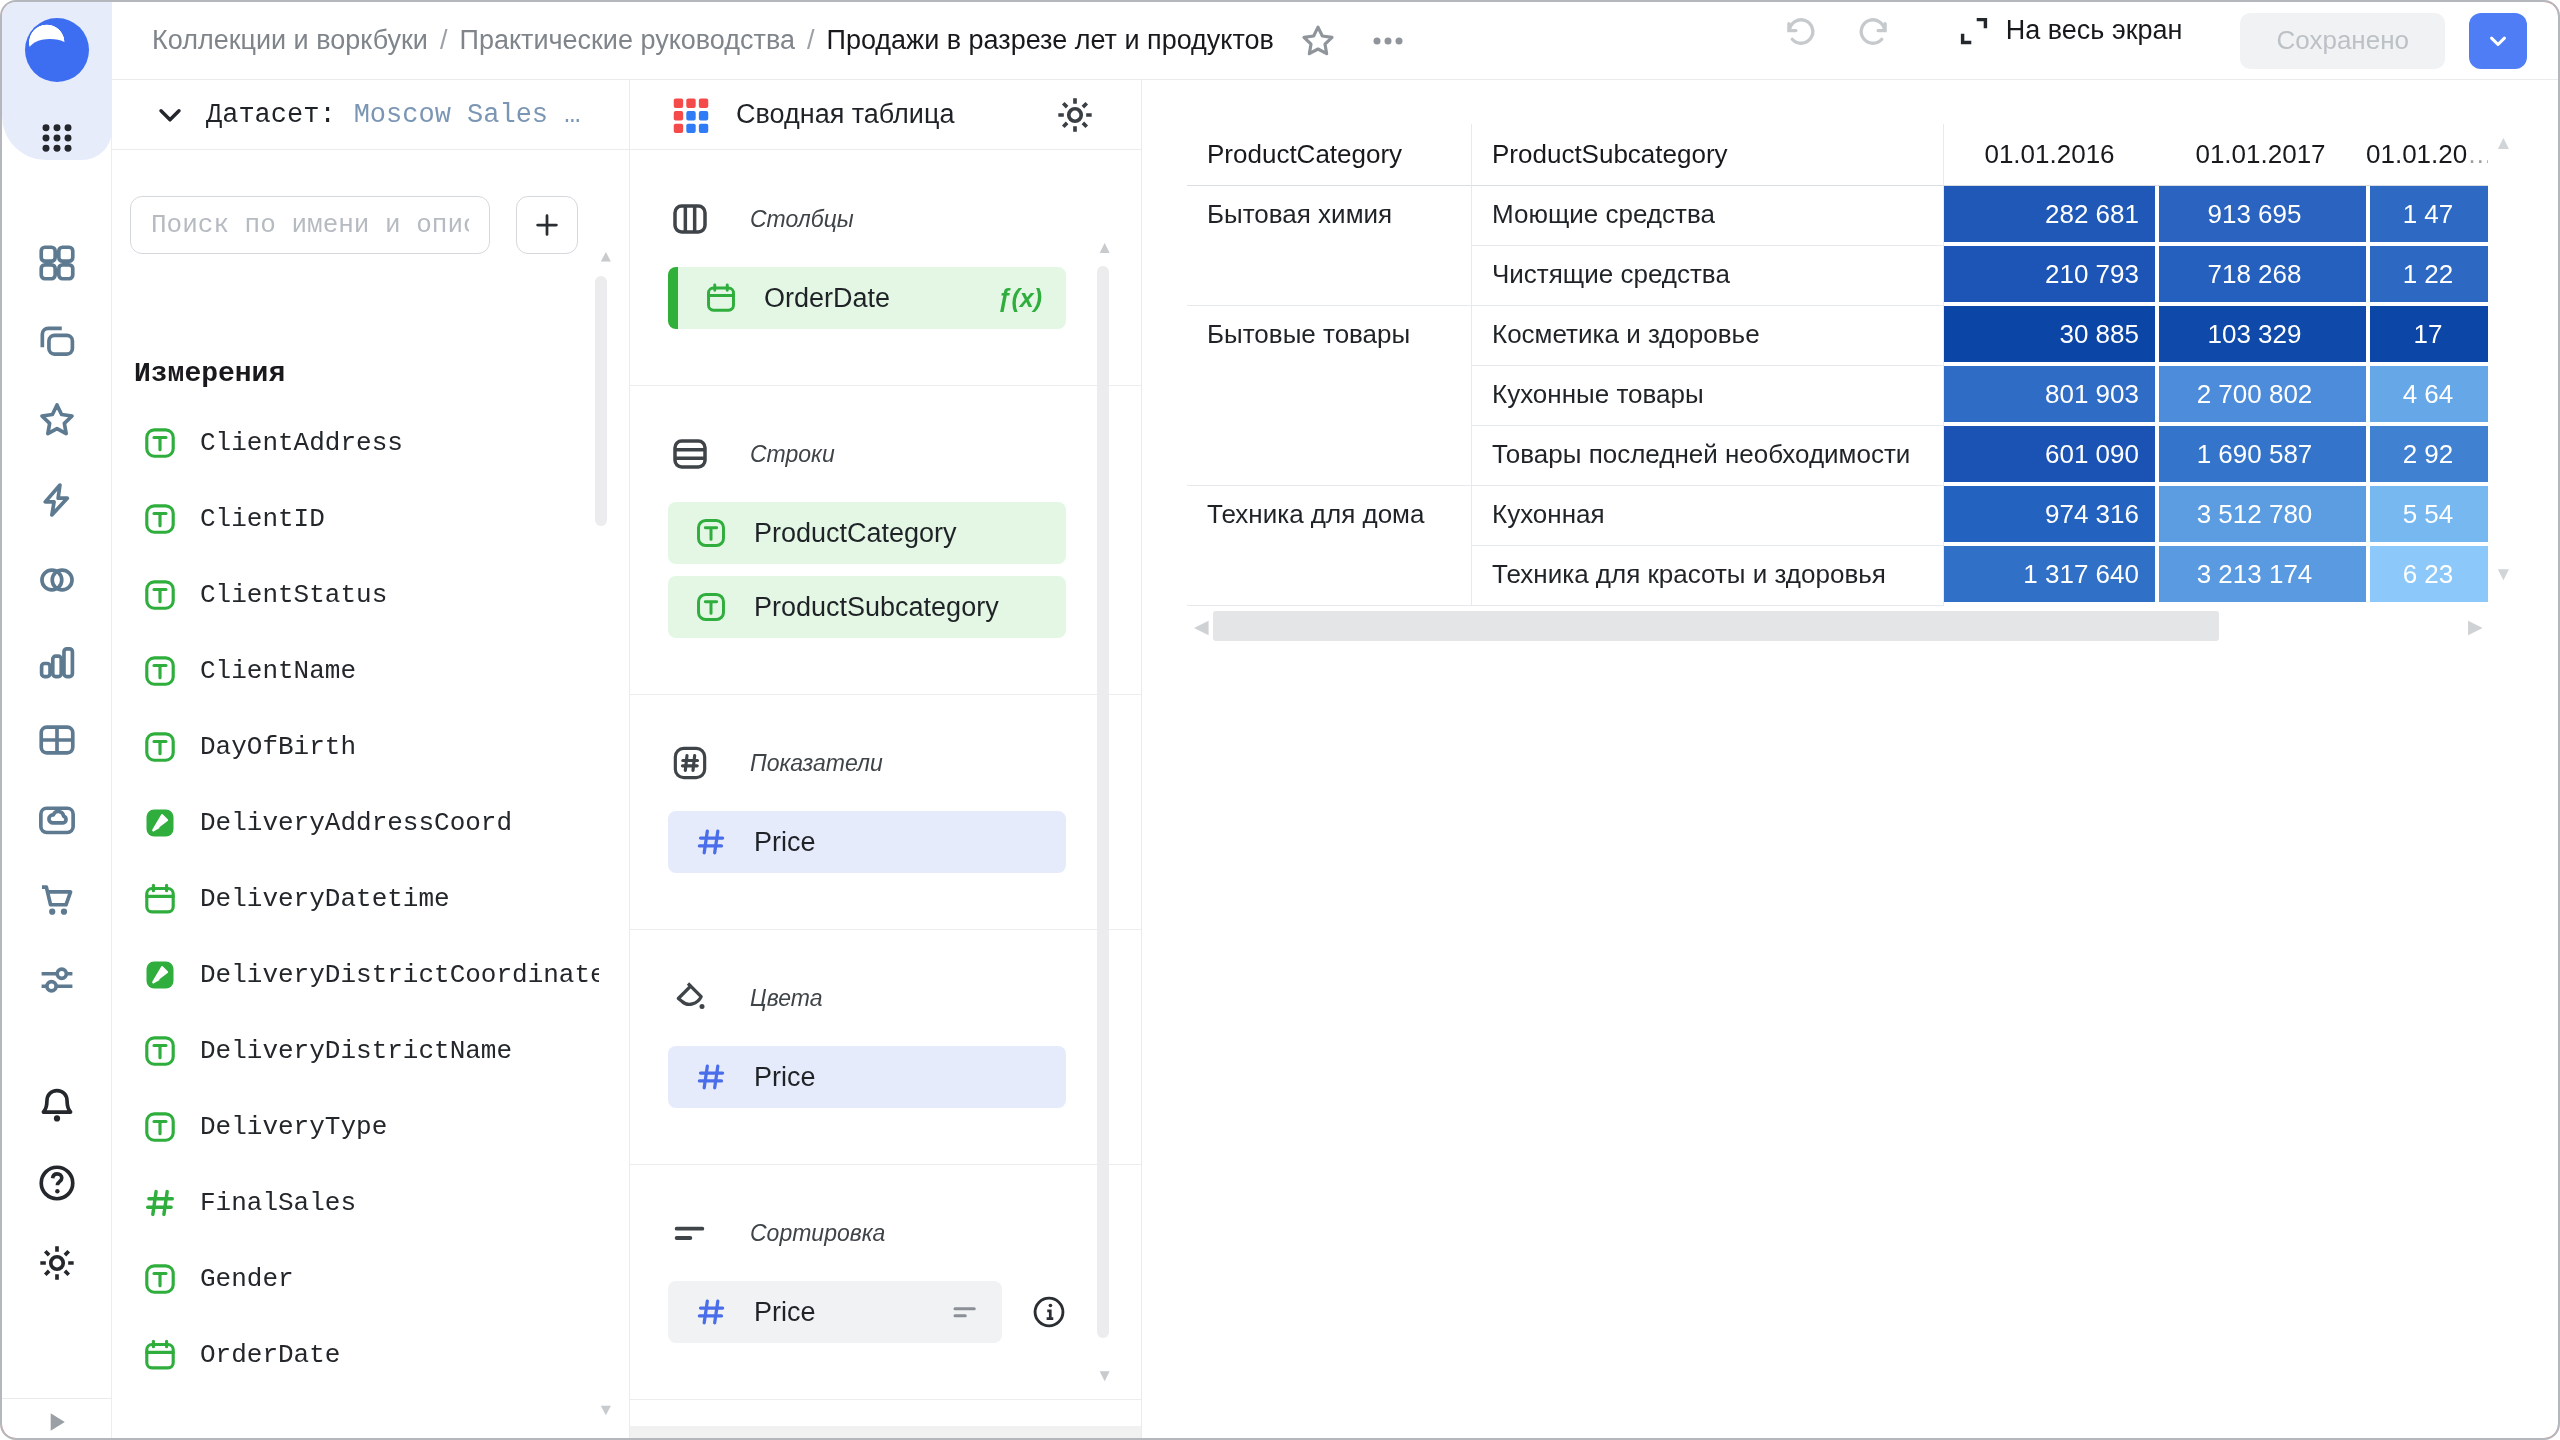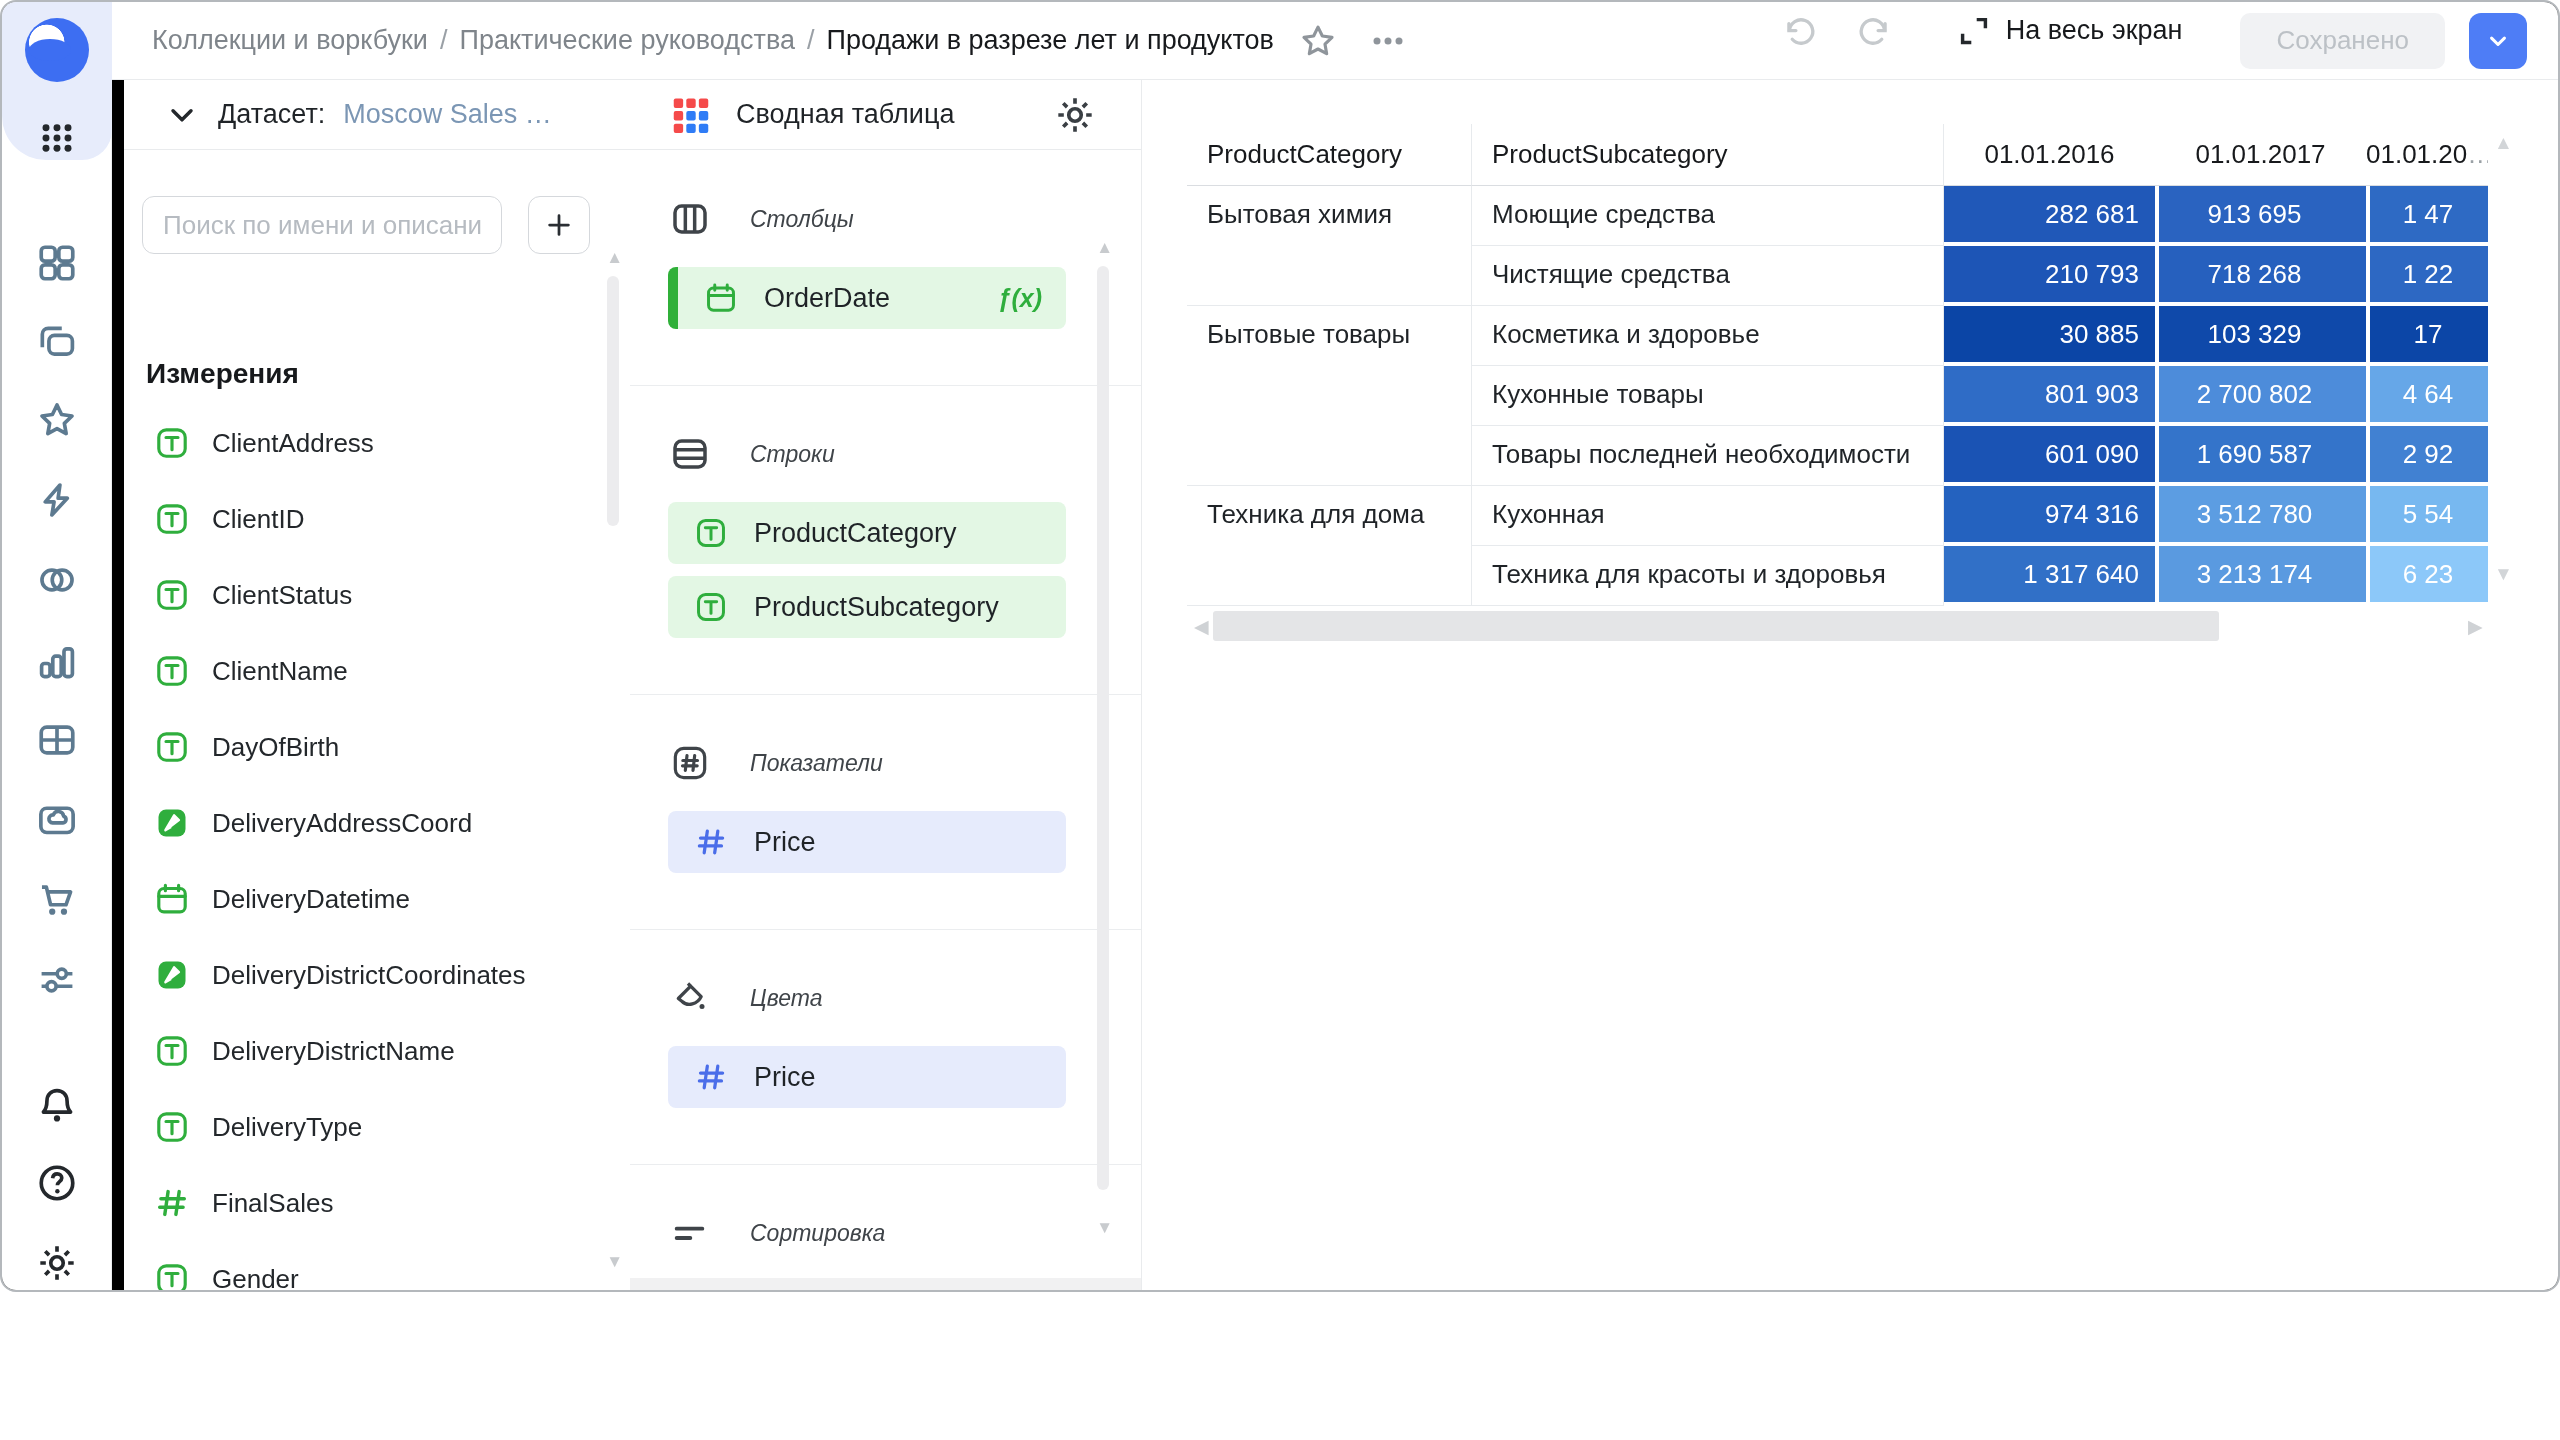--- a/index.html
+++ b/index.html
@@ -1,18 +1,18 @@
 <!DOCTYPE html>
 <html><head>
 <meta charset="utf-8">
 <style>
   html,body{margin:0;padding:0;background:#ffffff;}
   *{box-sizing:border-box;}
   body{font-family:"Liberation Sans","DejaVu Sans",sans-serif;width:2560px;height:1440px;overflow:hidden;}
-  .screen{position:relative;width:2560px;height:1292px;background:#000000;border:2px solid #b4b8bc;border-radius:16px;overflow:hidden;padding-left:48px;}
+  .screen{position:relative;width:2560px;height:1440px;background:#b91c1c;border:2px solid #b4b8bc;border-radius:16px;overflow:hidden;padding-left:48px;}
 
   
   .rail{position:absolute;left:0;top:0;width:110px;height:100%;background:#fff;border-right:1px solid #ebedef;z-index:5;}
   .rail-blob{position:absolute;left:0;top:0;width:110px;height:158px;background:#e7ecfb;border-radius:0 0 30px 44px;}
   .logo{position:absolute;left:23px;top:16px;width:64px;height:64px;border-radius:50%;
         background:radial-gradient(circle at 34% 38%, #ffffff 0 30%, #3d6ef2 31% 100%);}
   .logo::after{content:"";position:absolute;left:6%;top:33%;width:66%;height:34%;background:#3d6ef2;border-radius:50%;}
   .railbtn{position:absolute;left:33px;width:44px;height:44px;color:#5d7a90;display:flex;align-items:center;justify-content:center;cursor:pointer;}
   .railbtn svg{width:44px;height:44px;}
   .railbtn.dark{color:#24282c;}
@@ -31,21 +31,21 @@
   .dots-ic{margin-left:26px;color:#8f959b;}
   .tb-right{margin-left:auto;display:flex;align-items:flex-start;margin-right:31px;gap:12px;}
   .ghost-ic{color:#c6cacd;margin-right:18px;}
   .fullscreen-wrap{display:flex;align-items:center;color:#17191c;cursor:pointer;margin-left:30px;}
   .fs-label{font-size:27px;margin-left:14px;}
   .saved-btn{margin-left:46px;height:56px;padding:0 36px;border:none;border-radius:10px;background:#f1f2f4;color:#bcc1c6;font-size:26px;font-family:inherit;}
   .save-menu{margin-left:12px;width:58px;height:56px;border:none;border-radius:12px;background:#4e7df6;display:flex;align-items:center;justify-content:center;cursor:pointer;}
   .save-menu svg{width:28px;height:28px;color:#fff;}
 
   
-  .dataset-panel{position:absolute;left:122px;top:78px;width:518px;bottom:0;border-right:1px solid #e9ebed;background:#fff;z-index:3;}
+  .dataset-panel{position:absolute;left:110px;top:78px;width:518px;bottom:0;border-right:1px solid #e9ebed;background:#fff;z-index:3;font-family:Liberation Mono, monospace;}
   .dp-header{position:relative;height:70px;border-bottom:1px solid #e9ebed;display:flex;align-items:center;}
   .dp-chevron{margin-left:40px;color:#24282c;width:36px;height:36px;cursor:pointer;}
   .dp-label{font-size:27px;color:#1f2327;margin-left:18px;}
   .dp-link{font-size:27px;color:#7b96b4;margin-left:18px;cursor:pointer;white-space:nowrap;}
   .dp-search{position:absolute;left:18px;top:116px;display:flex;}
   .dp-search input{width:360px;height:58px;border:1.5px solid #d5d8dc;border-radius:12px;font-size:26px;padding:0 20px;color:#2a2e33;outline:none;font-family:inherit;}
   .dp-search input::placeholder{color:#b6bbc1;}
   .add-btn{margin-left:26px;width:62px;height:58px;border:1.5px solid #d5d8dc;border-radius:12px;background:#fff;color:#2a2e33;display:flex;align-items:center;justify-content:center;cursor:pointer;}
   .add-btn svg{width:30px;height:30px;}
   .dims-title{position:absolute;left:22px;top:278px;font-size:28px;font-weight:700;color:#17191c;margin:0;}

